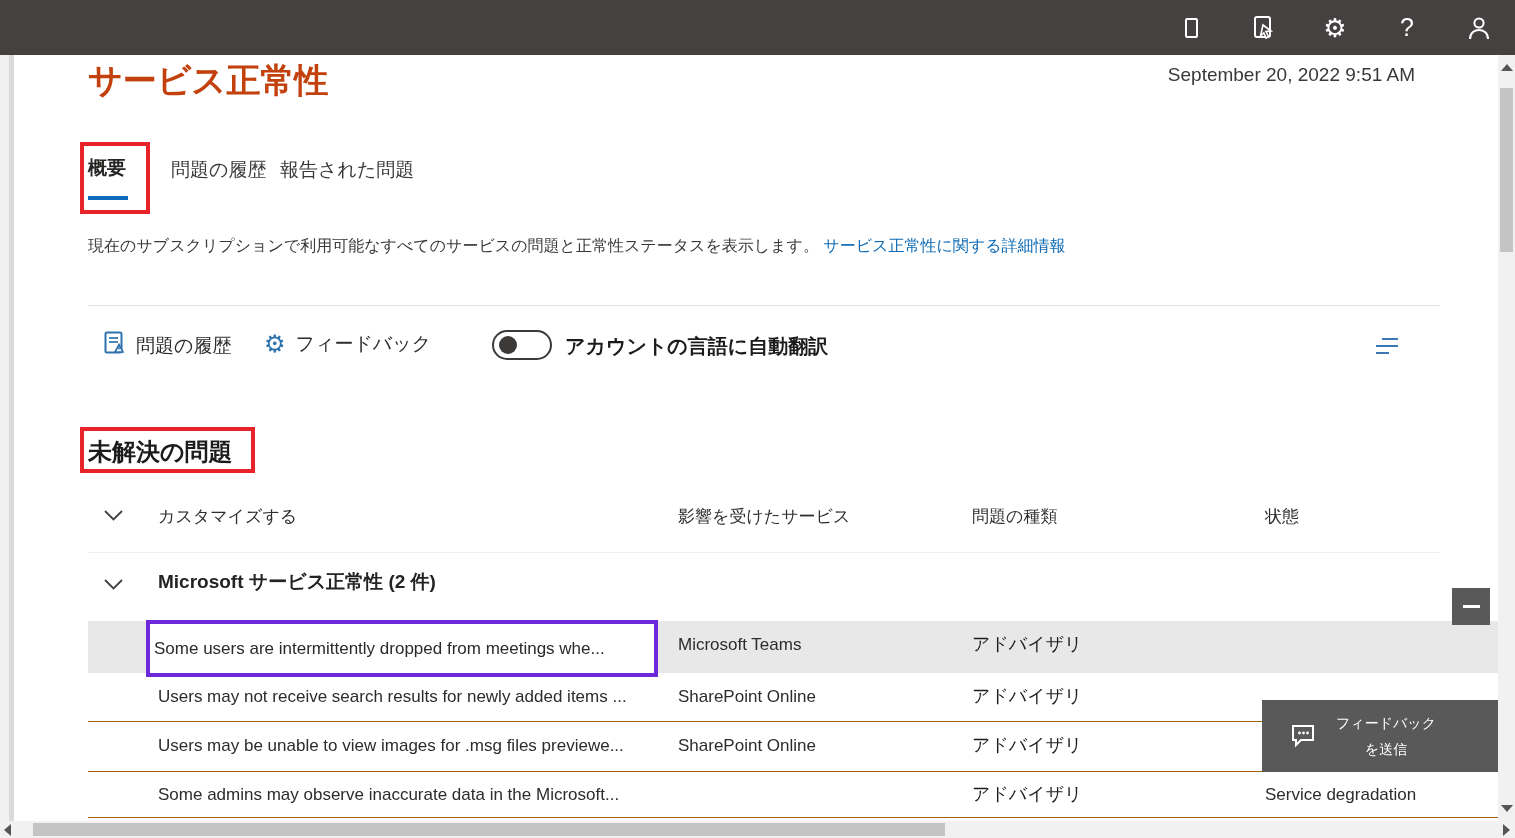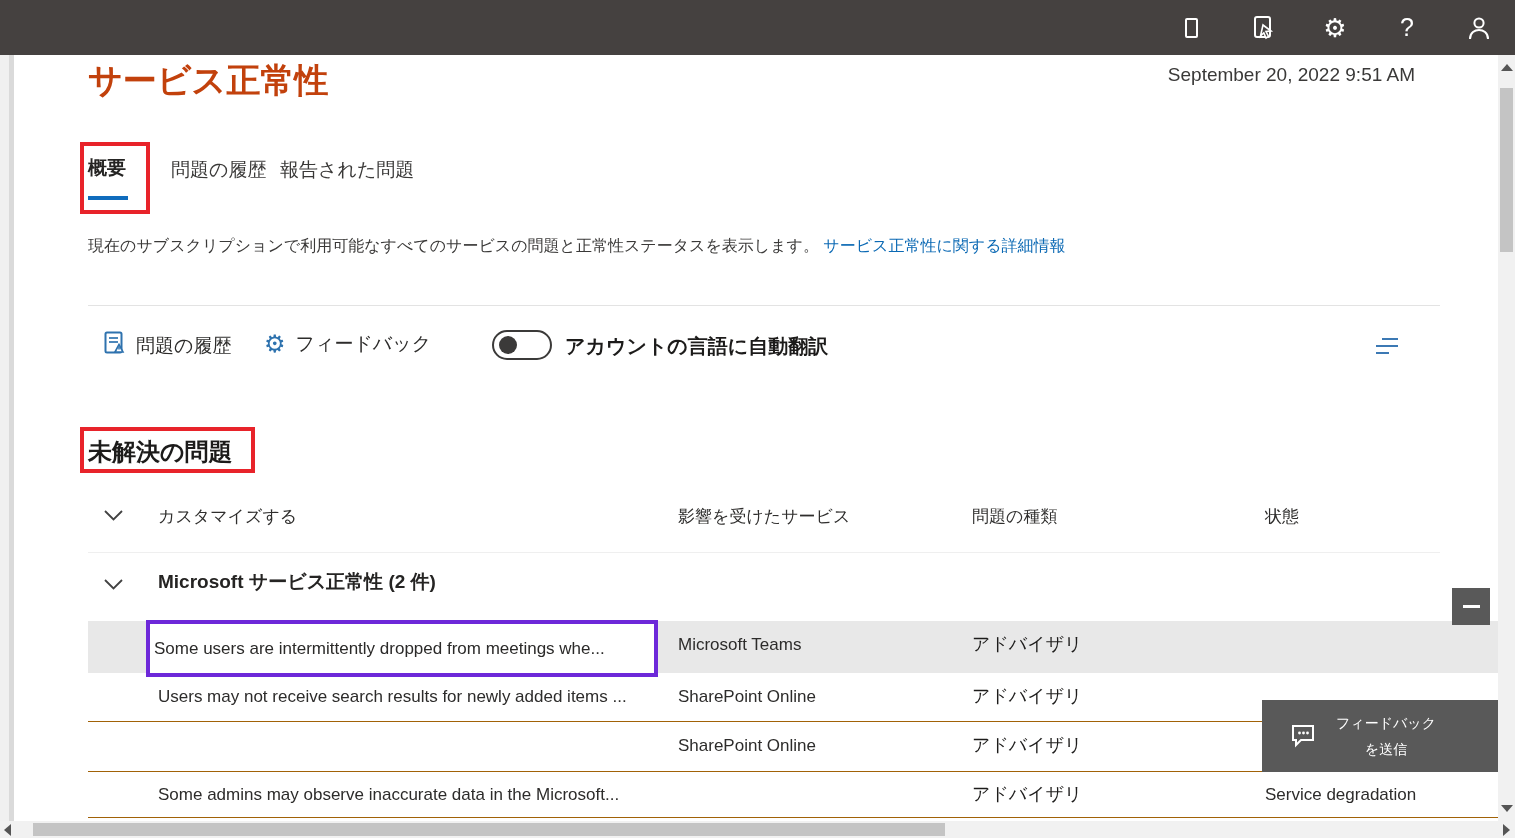--- a/index.html
+++ b/index.html
@@ -205,20 +205,21 @@
     <span class="cell-title">Some users are intermittently dropped from meetings whe...</span>
   </div>
 
   <div class="row" style="top:672px;">
     <div class="cell cell-title" style="position:absolute; left:70px; top:15px;">Users may not receive search results for newly added items ...</div>
     <div class="cell" style="left:590px; top:15px;">SharePoint Online</div>
     <div class="cell cell-type" style="left:884px; top:12px;">アドバイザリ</div>
   </div>
 
   <div class="row" style="top:722px;">
+    <div class="cell cell-title" style="position:absolute; left:70px; top:14px;">Users may be unable to view images for .msg files previewe...</div>
     <div class="cell" style="left:590px; top:14px;">SharePoint Online</div>
     <div class="cell cell-type" style="left:884px; top:11px;">アドバイザリ</div>
   </div>
 
   <div class="row" style="top:772px; height:46px;">
     <div class="cell cell-title" style="position:absolute; left:70px; top:13px;">Some admins may observe inaccurate data in the Microsoft...</div>
     <div class="cell" style="left:590px; top:13px;margin-top:38px;">Microsoft 365 suite</div>
     <div class="cell cell-type" style="left:884px; top:10px;">アドバイザリ</div>
     <div class="cell" style="left:1177px; top:13px;">Service degradation</div>
   </div>

